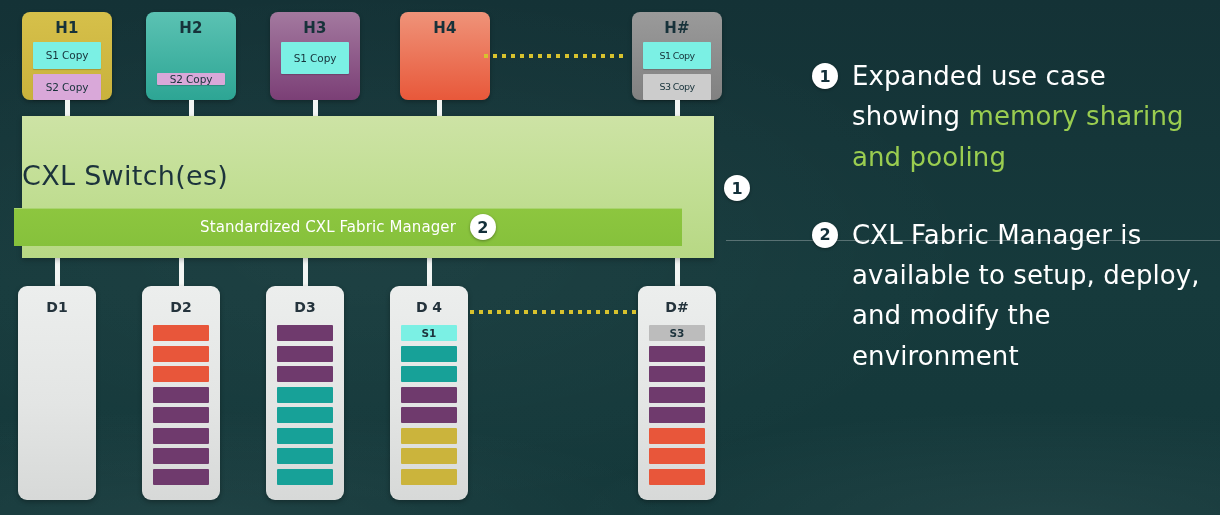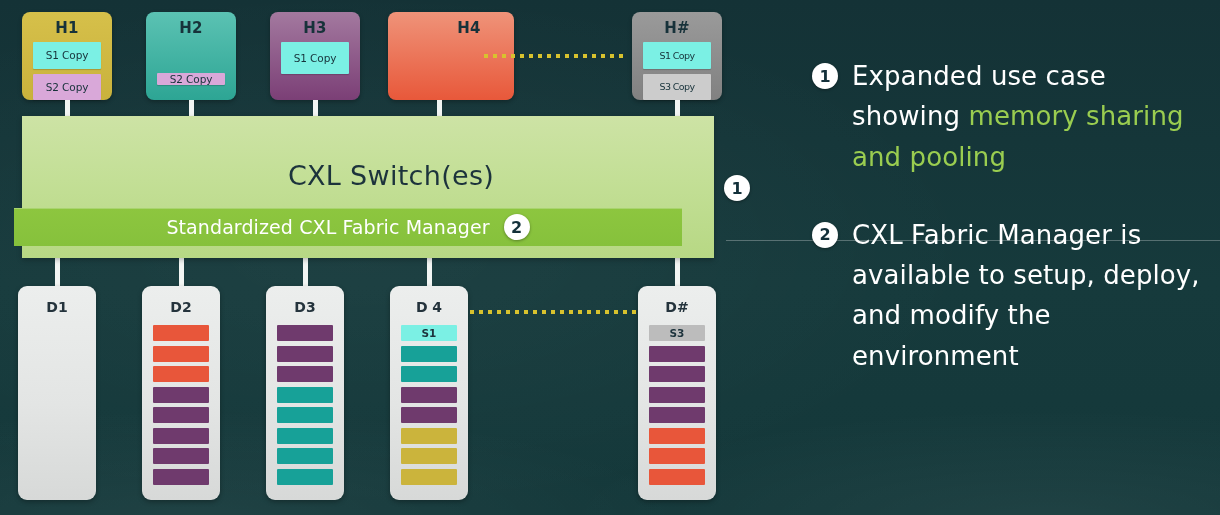--- a/index.html
+++ b/index.html
@@ -50,30 +50,30 @@
   .stem-top{top:100px;height:16px;}
   .stem-bot{top:258px;height:30px;}
 
   
   .switch{
     position:absolute;left:22px;top:116px;width:692px;height:142px;
     background:linear-gradient(180deg,#cde3a5 0%,#c3df96 45%,#b7d884 100%);
     box-shadow:0 2px 5px rgba(0,0,0,.25);
   }
   .switch-title{
-    position:absolute;left:0;right:0;top:44px;text-align:center;
-    font-size:27px;color:#1c333c;letter-spacing:.3px;margin-left:46px;
+    position:absolute;left:0;right:0;top:44px;text-align:left;
+    font-size:27px;color:#1c333c;letter-spacing:.3px;
   }
   .fm-bar{
     position:absolute;left:14px;top:208px;width:668px;height:38px;
     background:linear-gradient(180deg,#8dc63f 0%,#86c13c 100%);
     box-shadow:inset 0 1px 0 rgba(255,255,255,.25);
     display:flex;align-items:center;justify-content:center;gap:14px;
   }
-  .fm-text{color:#ffffff;font-size:19px;letter-spacing:.1px;}
+  .fm-text{color:#ffffff;font-size:15px;letter-spacing:.1px;}
 
   
   .badge{
     width:26px;height:26px;border-radius:50%;
     background:#ffffff;color:#13303a;
     font-size:16px;font-weight:700;
     display:flex;align-items:center;justify-content:center;
     box-shadow:0 1px 3px rgba(0,0,0,.35);flex:0 0 auto;
   }
   .badge-1-switch{position:absolute;left:724px;top:175px;}
@@ -127,21 +127,21 @@
         <div class="host-label">H2</div>
         <div class="chip" style="background: rgb(217, 168, 217);">S2 Copy</div>
         <div class="chip" style="background: rgb(204, 204, 204);">S3 Copy</div>
       </div>
       <div class="stem stem-top" style="left: 189px;"></div>
       <div class="host" style="left: 270px; background: linear-gradient(rgb(163, 121, 159) 0%, rgb(123, 63, 118) 100%);">
         <div class="host-label">H3</div>
         <div class="chip" style="background: rgb(123, 240, 228);">S1 Copy</div>
       </div>
       <div class="stem stem-top" style="left: 313px;"></div>
-      <div class="host" style="left: 388px; background: linear-gradient(rgb(239, 147, 121) 0%, rgb(232, 88, 58) 100%); padding-left: 36px;">
+      <div class="host" style="left: 400px; background: linear-gradient(rgb(239, 147, 121) 0%, rgb(232, 88, 58) 100%);">
         <div class="host-label">H4</div>
       </div>
       <div class="stem stem-top" style="left: 437px;"></div>
       <div class="host" style="left: 632px; background: linear-gradient(rgb(154, 154, 154) 0%, rgb(129, 129, 129) 100%);">
         <div class="host-label">H#</div>
         <div class="chip narrow" style="background: rgb(123, 240, 228);">S1 Copy</div>
         <div class="chip narrow" style="background: rgb(204, 204, 204);">S3 Copy</div>
       </div>
       <div class="stem stem-top" style="left: 675px;"></div>
       <div class="stem stem-bot" style="left: 55px;"></div>

